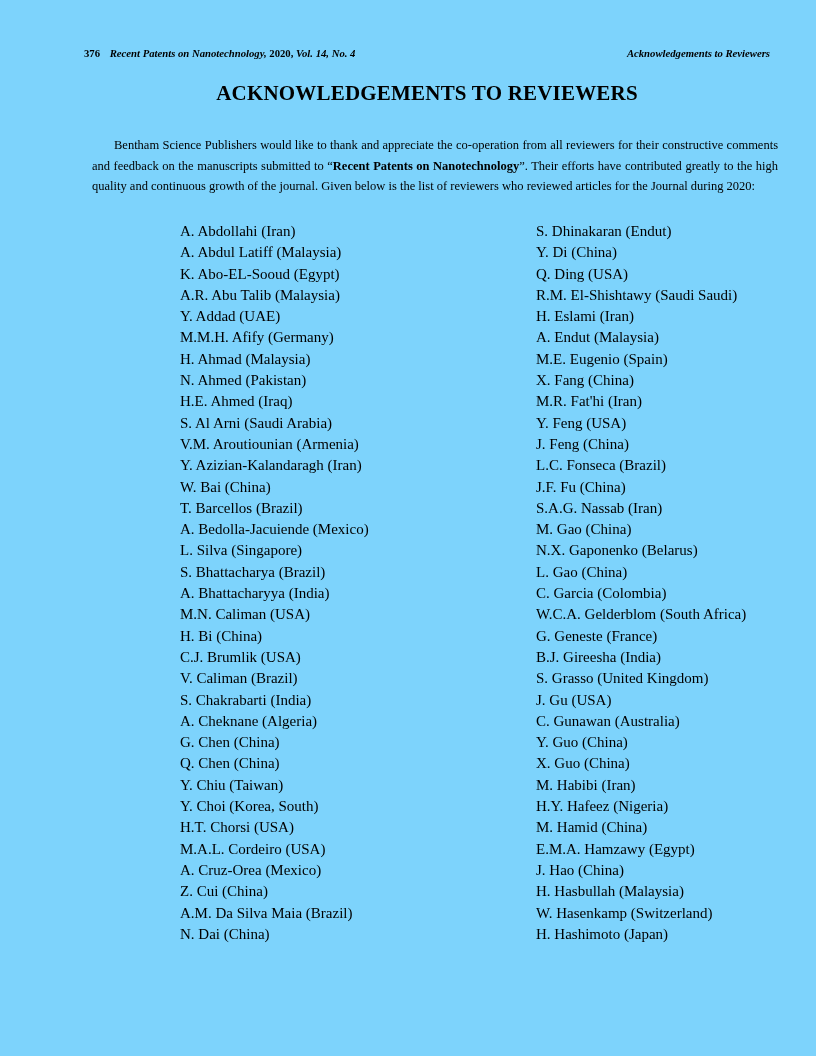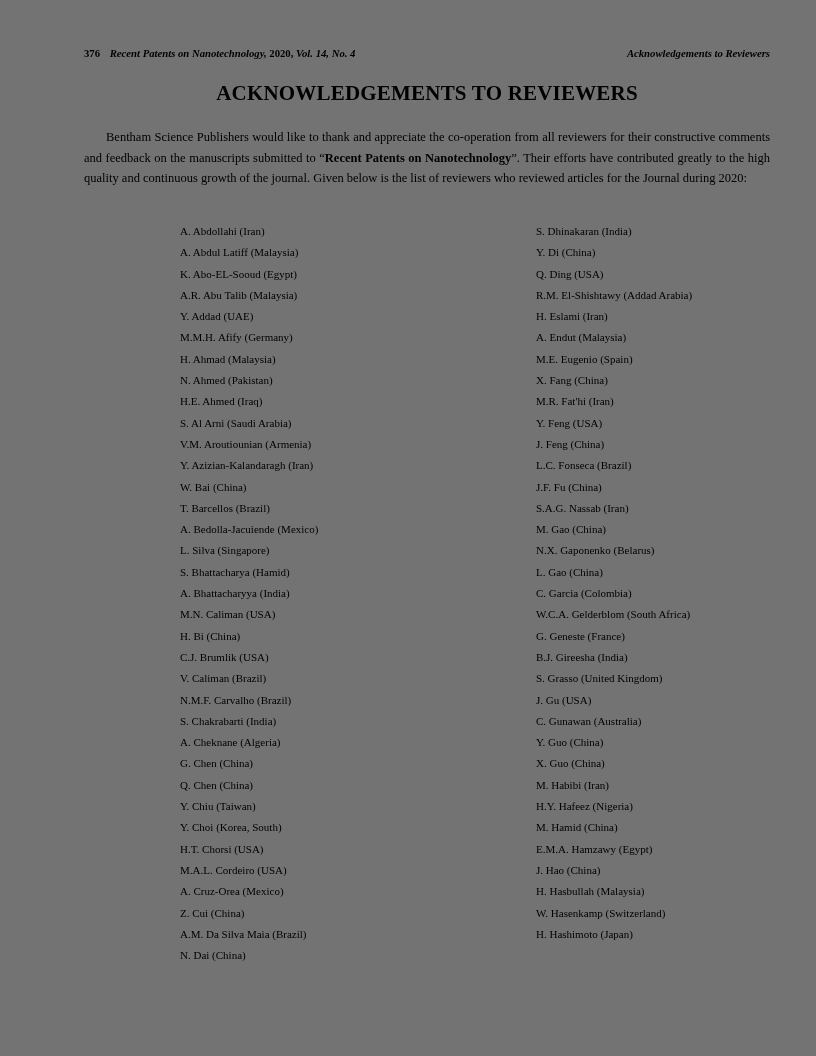--- a/index.html
+++ b/index.html
@@ -1,47 +1,47 @@
 <!DOCTYPE html>
 <html><head>
 <meta charset="utf-8">
 <style>
   html,body{margin:0;padding:0;background:#e8e8e8;}
   .page{
     position:relative;
     width:816px;height:1056px;
     margin:0 auto;
-    background:#737373;
+    background:#7dd3fc;
     font-family:"Liberation Serif","DejaVu Serif",serif;
     color:#000000;
     overflow:hidden;
   }
   .header{
     position:absolute;top:47px;left:84px;right:46px;
     display:flex;justify-content:space-between;align-items:baseline;
     font-size:10.7px;font-weight:bold;white-space:nowrap;
   }
   .header .b{font-style:normal;}
   .header .bi{font-style:italic;}
   .header-left .pgnum{margin-right:7px;}
   .title{
     position:absolute;top:81px;left:84px;right:46px;
     margin:0;text-align:center;
     font-size:21px;font-weight:bold;letter-spacing:0.2px;
     line-height:25px;
   }
   .intro{
     position:absolute;top:127px;left:84px;width:686px;
-    margin:0;font-size:12.5px;line-height:20.6px;
+    margin:8px;font-size:12.5px;line-height:20.6px;
     text-align:justify;text-indent:22px;
   }
   .intro b{font-weight:bold;}
   .col{
     position:absolute;top:221px;
-    font-size:11px;line-height:21.3px;white-space:nowrap;
+    font-size:15px;line-height:21.3px;white-space:nowrap;
   }
   .col-left{left:180px;}
   .col-right{left:536px;}
   .row{height:21.3px;}
 </style>
 </head>
 <body>
 
 <div class="page">
 
@@ -69,46 +69,45 @@
       <div class="row">H. Ahmad (Malaysia)</div>
       <div class="row">N. Ahmed (Pakistan)</div>
       <div class="row">H.E. Ahmed (Iraq)</div>
       <div class="row">S. Al Arni (Saudi Arabia)</div>
       <div class="row">V.M. Aroutiounian (Armenia)</div>
       <div class="row">Y. Azizian-Kalandaragh (Iran)</div>
       <div class="row">W. Bai (China)</div>
       <div class="row">T. Barcellos (Brazil)</div>
       <div class="row">A. Bedolla-Jacuiende (Mexico)</div>
       <div class="row">L. Silva (Singapore)</div>
-      <div class="row">S. Bhattacharya (Hamid)</div>
+      <div class="row">S. Bhattacharya (Brazil)</div>
       <div class="row">A. Bhattacharyya (India)</div>
       <div class="row">M.N. Caliman (USA)</div>
       <div class="row">H. Bi (China)</div>
       <div class="row">C.J. Brumlik (USA)</div>
       <div class="row">V. Caliman (Brazil)</div>
-      <div class="row">N.M.F. Carvalho (Brazil)</div>
       <div class="row">S. Chakrabarti (India)</div>
       <div class="row">A. Cheknane (Algeria)</div>
       <div class="row">G. Chen (China)</div>
       <div class="row">Q. Chen (China)</div>
       <div class="row">Y. Chiu (Taiwan)</div>
       <div class="row">Y. Choi (Korea, South)</div>
       <div class="row">H.T. Chorsi (USA)</div>
       <div class="row">M.A.L. Cordeiro (USA)</div>
       <div class="row">A. Cruz-Orea (Mexico)</div>
       <div class="row">Z. Cui (China)</div>
       <div class="row">A.M. Da Silva Maia (Brazil)</div>
       <div class="row">N. Dai (China)</div>
     </div>
 
   <div class="col col-right">
-      <div class="row">S. Dhinakaran (India)</div>
+      <div class="row">S. Dhinakaran (Endut)</div>
       <div class="row">Y. Di (China)</div>
       <div class="row">Q. Ding (USA)</div>
-      <div class="row">R.M. El-Shishtawy (Addad Arabia)</div>
+      <div class="row">R.M. El-Shishtawy (Saudi Saudi)</div>
       <div class="row">H. Eslami (Iran)</div>
       <div class="row">A. Endut (Malaysia)</div>
       <div class="row">M.E. Eugenio (Spain)</div>
       <div class="row">X. Fang (China)</div>
       <div class="row">M.R. Fat'hi (Iran)</div>
       <div class="row">Y. Feng (USA)</div>
       <div class="row">J. Feng (China)</div>
       <div class="row">L.C. Fonseca (Brazil)</div>
       <div class="row">J.F. Fu (China)</div>
       <div class="row">S.A.G. Nassab (Iran)</div>

